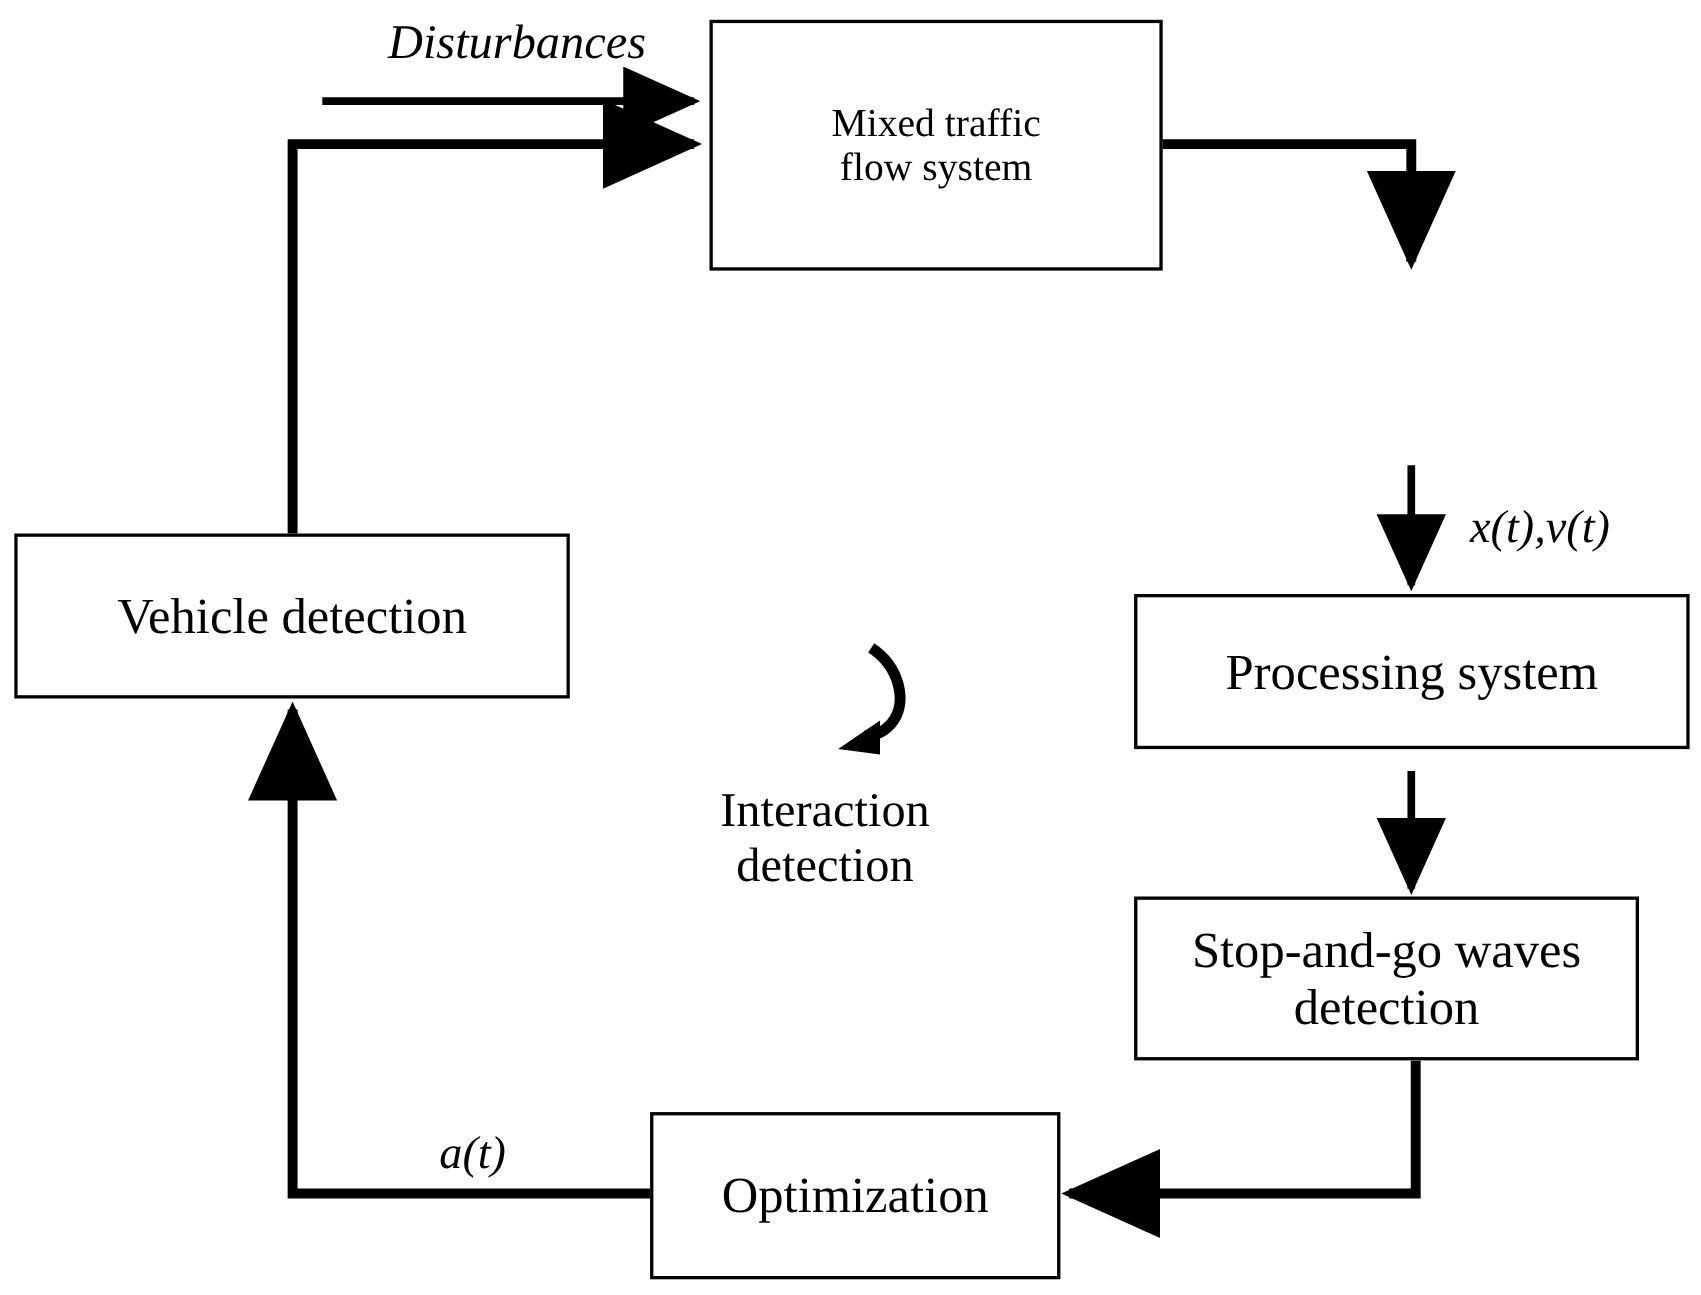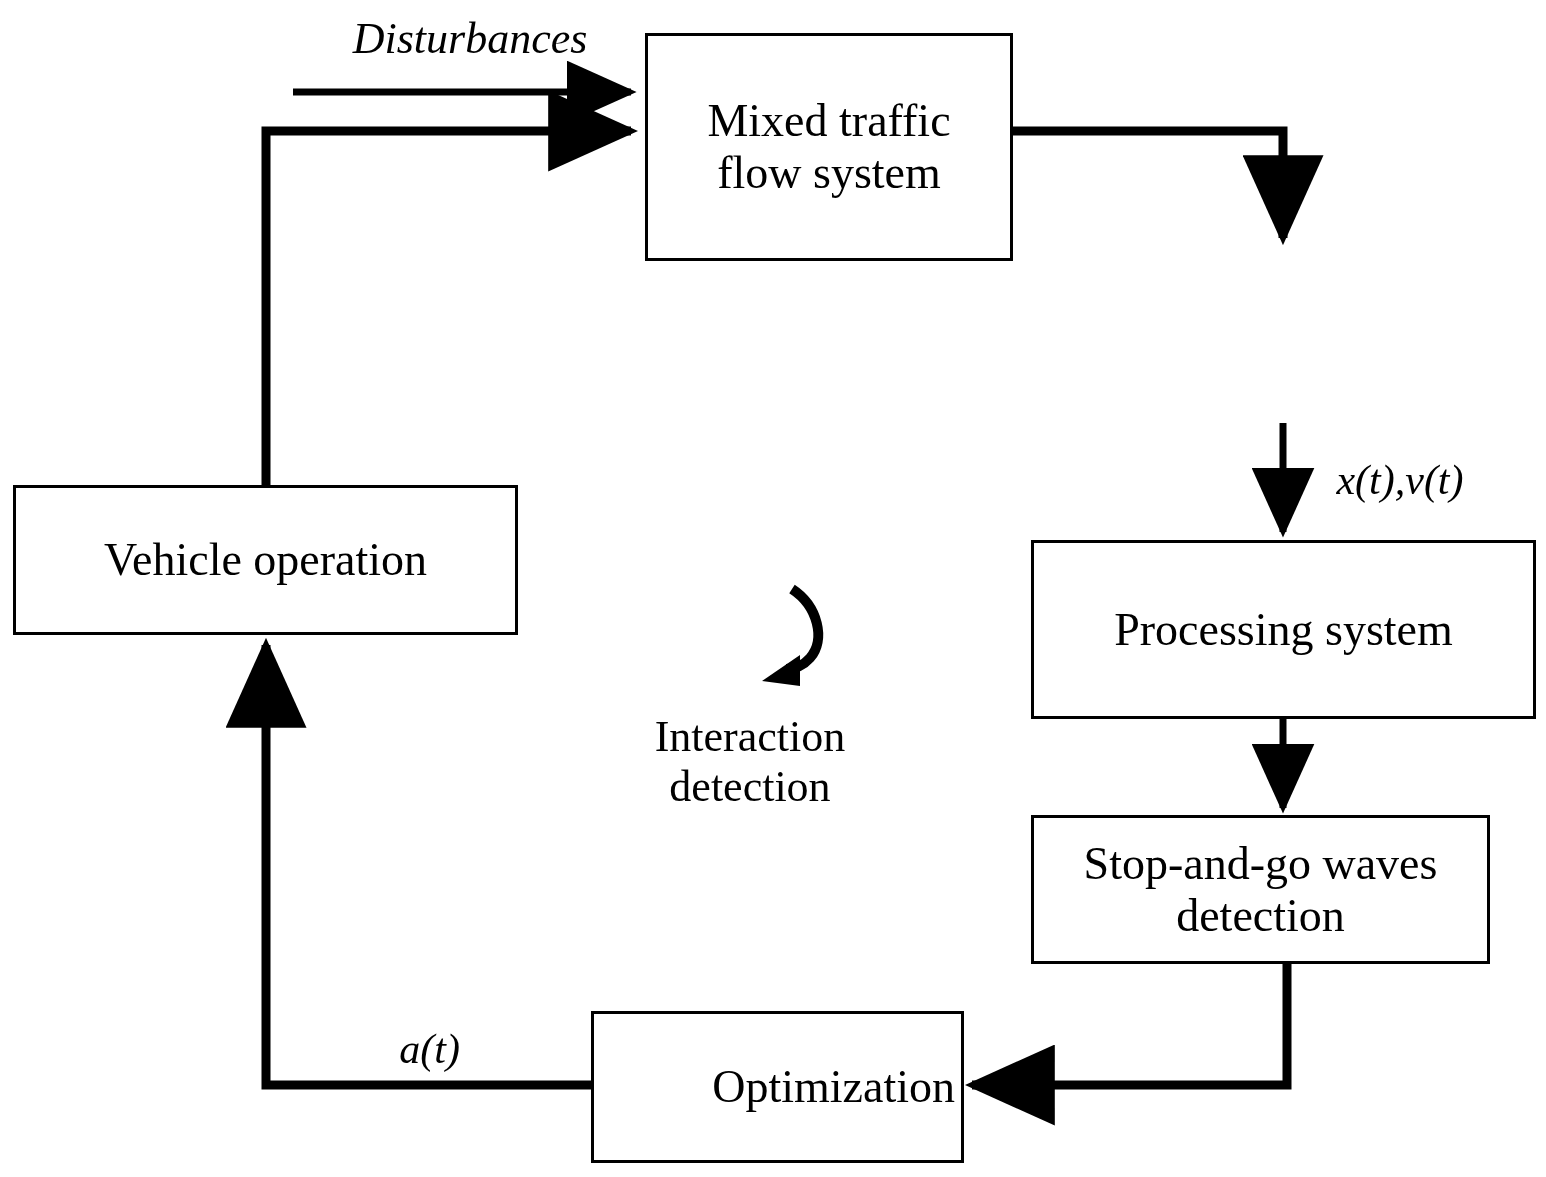--- a/index.html
+++ b/index.html
@@ -48,25 +48,25 @@
     color: #000000;
     white-space: pre-line;
     line-height: 1.14;
     text-align: center;
   }
   .math-label {
     font-style: italic;
   }
 
   
-  #box-mixed-traffic  { left: 645px;  top: 33px;   width: 368px; height: 228px; font-size: 46px; }
+  #box-mixed-traffic  { left: 645px;  top: 18px;   width: 412px; height: 228px; font-size: 36px; }
   #box-onboard        { left: 1031px; top: 245px;  width: 505px; height: 178px; font-size: 46px; }
-  #box-processing     { left: 1031px; top: 540px;  width: 505px; height: 179px; font-size: 46px; }
+  #box-processing     { left: 1031px; top: 540px;  width: 505px; height: 141px; font-size: 46px; }
   #box-stopgo         { left: 1031px; top: 815px;  width: 459px; height: 149px; font-size: 46px; }
-  #box-optimization   { left: 591px;  top: 1011px; width: 373px; height: 152px; font-size: 46px; justify-content: flex-end; }
+  #box-optimization   { left: 591px;  top: 1011px; width: 373px; height: 152px; font-size: 46px; }
   #box-vehicle        { left: 13px;   top: 485px;  width: 505px; height: 150px; font-size: 46px; }
 
   
   #label-disturbances { left: 310px;  top: 14px;   width: 320px; font-size: 44px; font-style: italic; }
   #label-interaction  { left: 600px;  top: 712px;  width: 300px; font-size: 44px; }
   #label-xv          { left: 1300px; top: 457px;  width: 200px; font-size: 42px; text-align: center; }
   #label-at          { left: 340px;  top: 1026px; width: 120px; font-size: 42px; text-align: right; }
 </style>
 </head>
 <body>
@@ -111,21 +111,21 @@
   <div class="node-box" id="box-stopgo">
     <span class="node-label">Stop-and-go waves
 detection</span>
   </div>
 
   <div class="node-box" id="box-optimization">
     <span class="node-label">Optimization</span>
   </div>
 
   <div class="node-box" id="box-vehicle">
-    <span class="node-label">Vehicle operation</span>
+    <span class="node-label">Vehicle detection</span>
   </div>
 
   <div class="free-label" id="label-disturbances">Disturbances</div>
 
   <div class="free-label" id="label-interaction">Interaction
 detection</div>
 
   <div class="free-label math-label" id="label-xv">x(t),v(t)</div>
 
   <div class="free-label math-label" id="label-at">a(t)</div>

